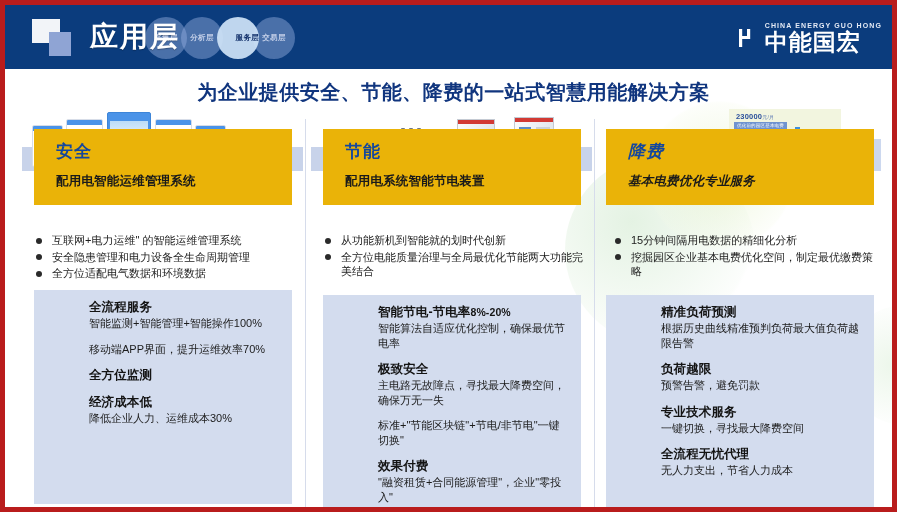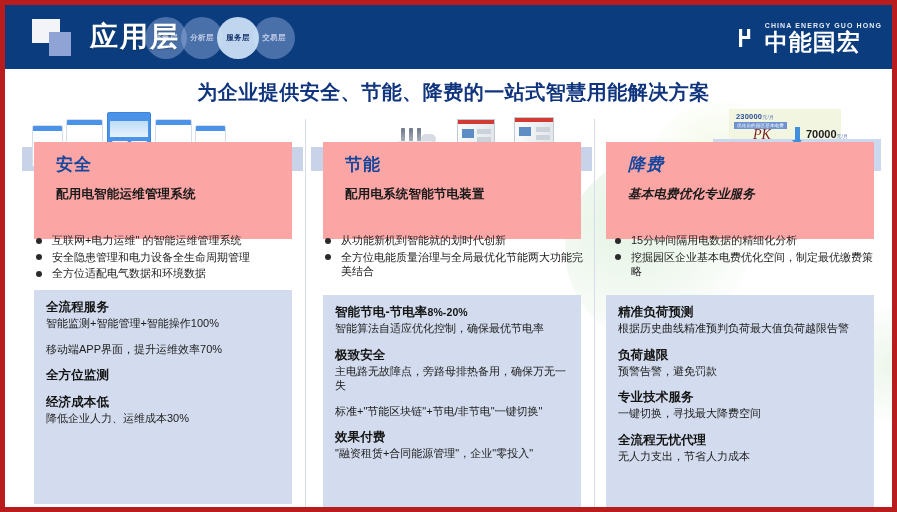--- a/index.html
+++ b/index.html
@@ -46,21 +46,21 @@
     text-shadow: 0 1px 1px rgba(0,0,0,0.25);
   }
   .circles { position: absolute; left: 140px; top: 12px; width: 180px; height: 42px; }
   .circ {
     position: absolute; top: 0;
     width: 42px; height: 42px; border-radius: 50%;
     display: flex; align-items: center; justify-content: center;
     font-size: 7.5px; font-weight: bold; letter-spacing: 0.3px;
   }
   .circ.dim { background: rgba(150,175,225,0.45); color: #c3cfe8; }
-  .circ.active { background: rgba(205,226,246,0.93); color: #12306a; z-index: 3; }
+  .circ.active { background: rgba(205,226,246,0.93); color: #12306a; z-index: 3; justify-content: flex-end; }
   .c1 { left: 0; }
   .c2 { left: 36px; }
   .c3 { left: 72px; }
   .c4 { left: 108px; }
 
   .brand {
     position: absolute; right: 20px; top: 14px;
     height: 38px; display: flex; align-items: center; gap: 7px;
   }
   .brand-mark {
@@ -113,22 +113,22 @@
   .sep1 { left: 300px; }
   .sep2 { left: 589px; }
 
   
   .pic-area {
     position: absolute; left: 0; top: 0; width: 281px; height: 62px;
   }
 
   
   .panel-head {
-    position: absolute; left: 12px; top: 33px; width: 258px; height: 97px;
-    background: #fca5a5;
+    position: absolute; left: 12px; top: 20px; width: 258px; height: 76px;
+    background: #eab308;
   }
   .col3 .panel-head { left: 5px; width: 268px; font-style: italic; }
   .ph-kind {
     position: absolute; left: 22px; top: 11px;
     font-size: 17px; font-weight: bold; color: #14479d;
     letter-spacing: 1px;
   }
   .ph-sub {
     position: absolute; left: 22px; top: 44px;
     font-size: 12.5px; font-weight: bold; color: #1a1a1a;
@@ -154,21 +154,21 @@
   
   .panel-body {
     position: absolute; left: 12px; width: 258px;
     background: #d3dcee;
     padding: 9px 12px 10px 12px;
   }
   .col1 .panel-body { top: 181px; height: 214px; }
   .col2 .panel-body { top: 186px; height: 212px; }
   .col3 .panel-body { left: 5px; width: 268px; top: 186px; height: 212px; }
 
-  .item { margin-bottom: 11px; }
+  .item { margin-bottom: 11px; margin-left: 43px; }
   .item:last-child { margin-bottom: 0; }
   .item-title {
     font-size: 12.5px; font-weight: bold; color: #141414;
     line-height: 16px; letter-spacing: 0.1px;
   }
   .item-title .sm { font-size: 10.5px; }
   .item-desc {
     font-size: 11px; color: #1c1c1c; line-height: 14.5px;
     margin-top: 1px;
   }
@@ -423,21 +423,21 @@
         <div class="bullet">全方位电能质量治理与全局最优化节能两大功能完美结合</div>
       </div>
 
       <div class="panel-body">
         <div class="item">
           <div class="item-title"><span>智能节电-节电率</span><span class="sm">8%-20%</span></div>
           <div class="item-desc">智能算法自适应优化控制，确保最优节电率</div>
         </div>
         <div class="item">
           <div class="item-title">极致安全</div>
-          <div class="item-desc">主电路无故障点，旁路母排热备用，确保万无一失</div>
+          <div class="item-desc">主电路无故障点，寻找最大降费空间，确保万无一失</div>
         </div>
         <div class="item">
           <div class="item-desc">标准+"节能区块链"+节电/非节电"一键切换"</div>
         </div>
         <div class="item">
           <div class="item-title">效果付费</div>
           <div class="item-desc">"融资租赁+合同能源管理"，企业"零投入"</div>
         </div>
       </div>
     </div>

